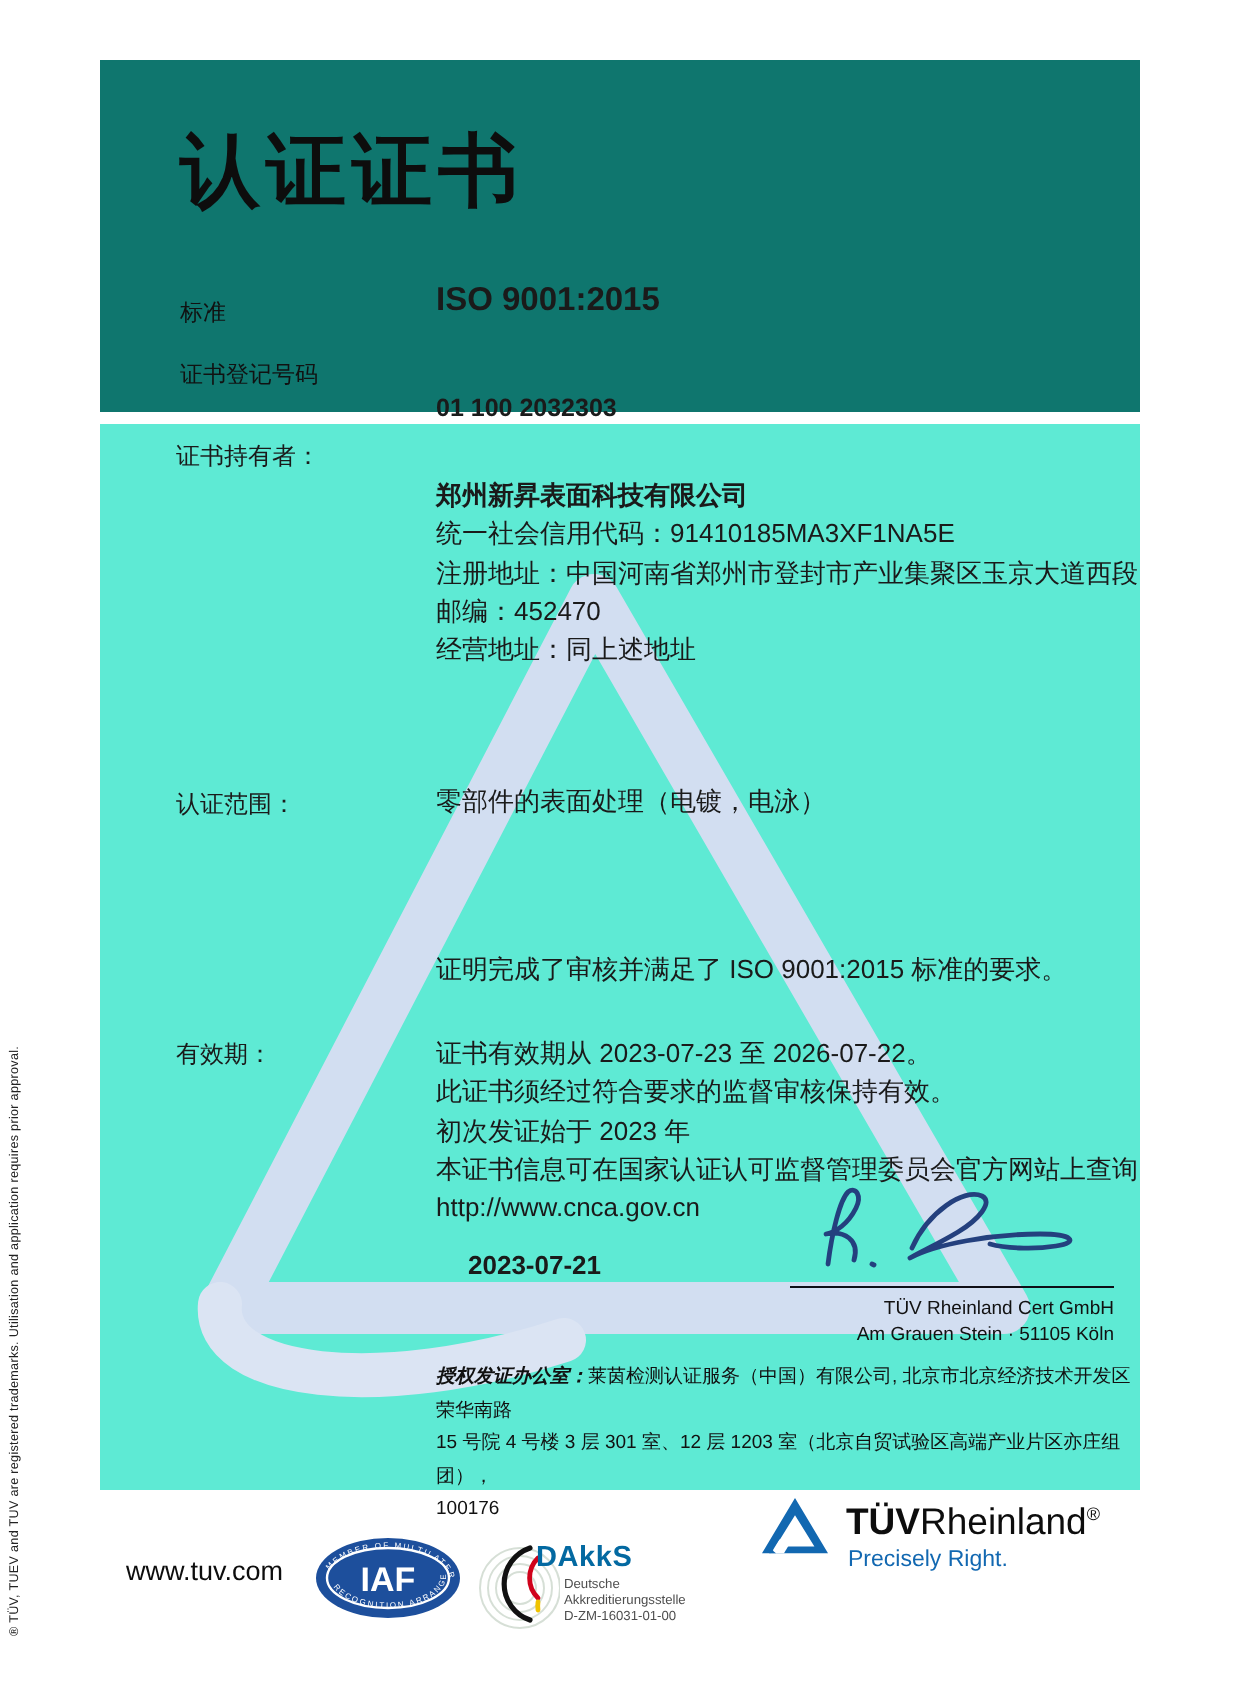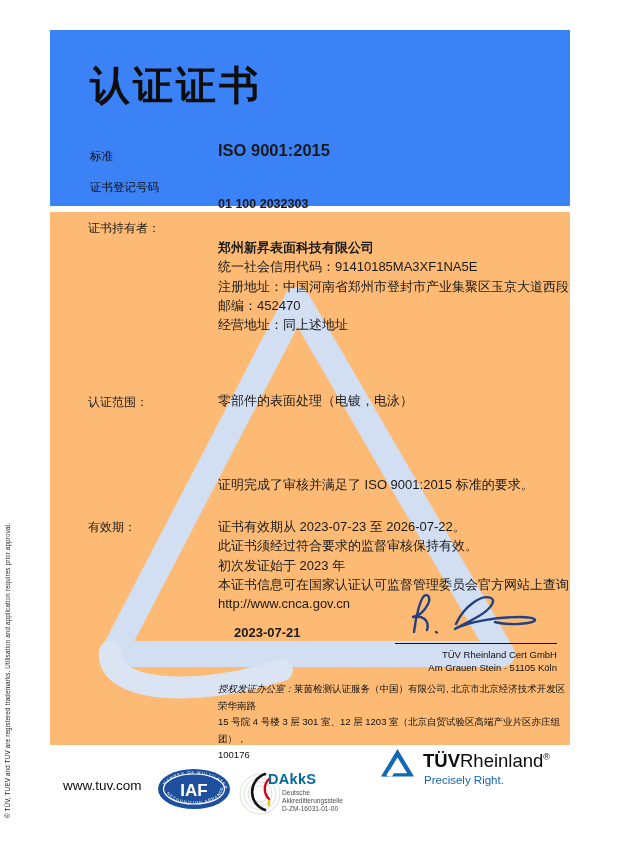--- a/index.html
+++ b/index.html
@@ -8,30 +8,30 @@
   .page { position:relative; width:619px; height:844px; background:#ffffff; overflow:hidden; }
 
   
   .side-note {
     position:absolute; left:4px; top:818px;
     transform-origin:0 0; transform:rotate(-90deg);
     font-size:6.3px; letter-spacing:.15px; white-space:nowrap; color:#222;
   }
 
   
-  .header-block { position:absolute; left:50px; top:30px; width:520px; height:176px; background:#3b82f6; }
+  .header-block { position:absolute; left:50px; top:30px; width:520px; height:176px; background:#0f766e; }
   .cert-title { position:absolute; left:40px; top:28px; font-size:40px; font-weight:bold; letter-spacing:3px; color:#0d0d0d; }
   .lbl { font-size:11.5px; color:#111; white-space:nowrap; }
   .standard-label { position:absolute; left:40px; top:119px; }
   .standard-value { position:absolute; left:168px; top:111px; font-size:16.5px; font-weight:bold; white-space:nowrap; }
   .reg-label { position:absolute; left:40px; top:150px; }
   .reg-value { position:absolute; left:168px; top:147px; font-size:12.5px; font-weight:bold; white-space:nowrap;margin-top:20px; }
 
   
-  .body-block { position:absolute; left:50px; top:212px; width:520px; height:533px; background:#fdba74; }
+  .body-block { position:absolute; left:50px; top:212px; width:520px; height:533px; background:#5eead4; }
   .watermark { position:absolute; left:0; top:0; width:520px; height:533px; pointer-events:none; }
 
   .holder-label { position:absolute; left:38px; top:8px; font-size:12px; }
   .holder-lines { position:absolute; left:168px; top:5px; font-size:13px; line-height:19.3px; white-space:nowrap; }
   .holder-lines .name { font-weight:bold;margin-top:21px; }
 
   .scope-label { position:absolute; left:38px; top:182px; font-size:12px; }
   .scope-value { position:absolute; left:168px; top:180px; font-size:13px; white-space:nowrap; }
 
   .statement { position:absolute; left:168px; top:264px; font-size:13px; white-space:nowrap; }
@@ -39,21 +39,21 @@
   .validity-label { position:absolute; left:38px; top:307px; font-size:12px; }
   .validity-lines { position:absolute; left:168px; top:305px; font-size:13px; line-height:19.3px; white-space:nowrap; }
 
   .issue-date { position:absolute; left:184px; top:413px; font-size:13px; font-weight:bold; }
 
   .signature-svg { position:absolute; left:348px; top:372px; width:160px; height:60px; }
   .signature-rule { position:absolute; left:345px; top:431px; width:162px; border-top:1.5px solid #0e0e16; }
   .signer { position:absolute; right:13px; top:437px; text-align:right; font-size:9.5px; line-height:12.5px; color:#111; }
 
   .issuing-office { position:absolute; left:168px; top:469px; width:352px; font-size:9.5px; line-height:16.5px; color:#111; }
-  .issuing-office .bi { font-weight:normal; font-style:italic; }
+  .issuing-office .bi { font-weight:bold; font-style:italic; }
 
   
   .footer-website { position:absolute; left:63px; top:778px; font-size:13.5px; color:#0d0d0d; }
   .iaf-logo { position:absolute; left:156px; top:767px; width:76px; height:44px; }
   .dakks-logo { position:absolute; left:238px; top:770px; width:130px; height:52px; }
   .dakks-arcs { position:absolute; left:0; top:0; width:42px; height:46px; }
   .dakks-word { position:absolute; left:30px; top:1px; font-size:14.5px; font-weight:600; color:#0369a1; letter-spacing:.3px; }
   .dakks-sub { position:absolute; left:44px; top:19px; font-size:6.6px; line-height:8.2px; color:#4e4e4e; }
   .tuv-logo { position:absolute; left:380px; top:748px; width:190px; height:46px; }
   .tuv-triangle { position:absolute; left:0; top:0; width:35px; height:30px; }

